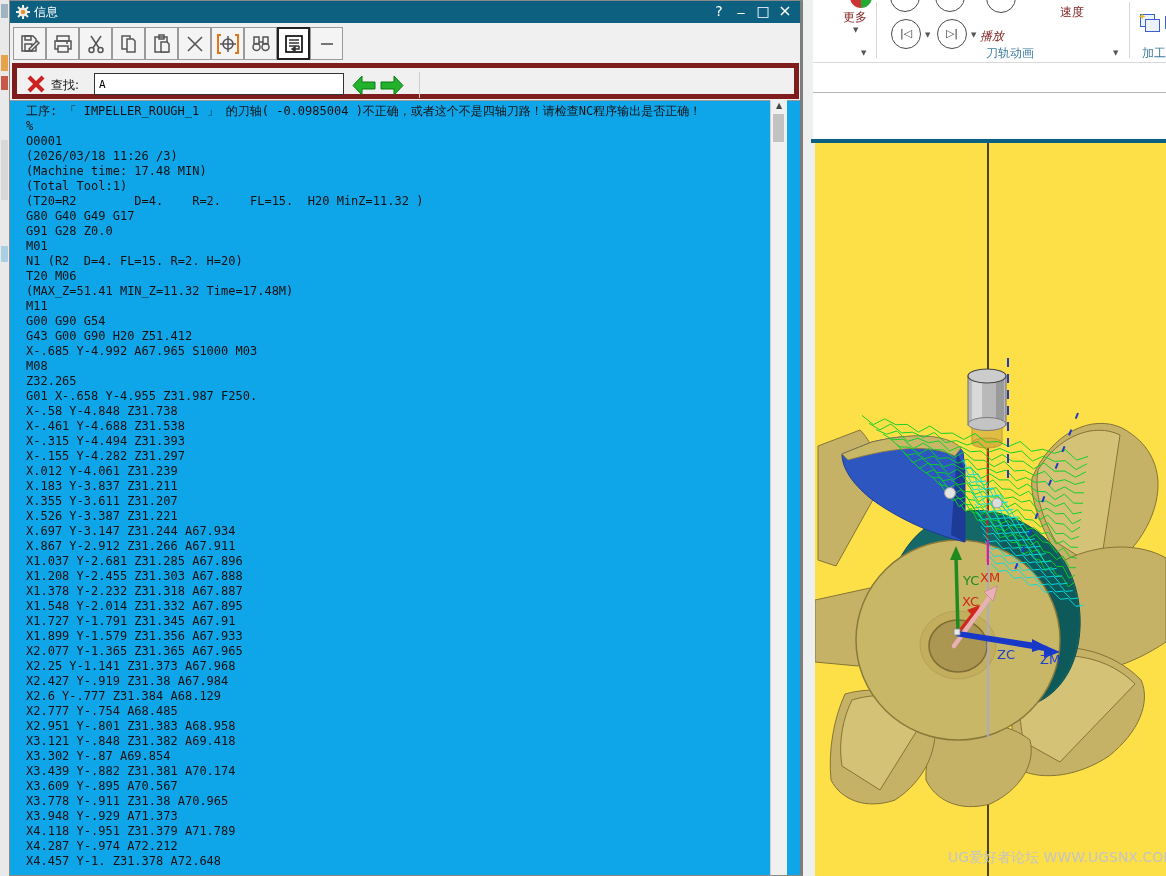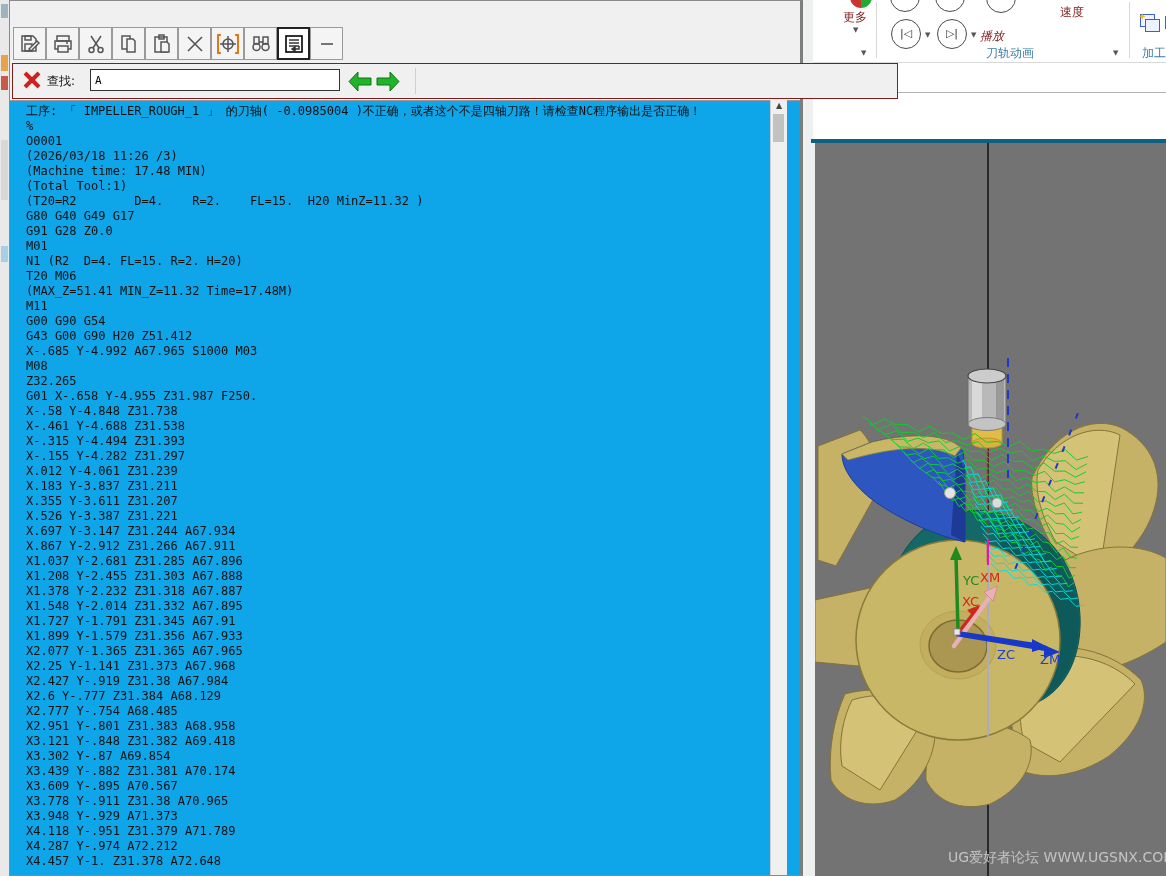--- a/index.html
+++ b/index.html
@@ -13,32 +13,32 @@
   .chev{position:absolute;font-size:7px;color:#555;}
   .circ{position:absolute;width:30px;height:30px;border:1.4px solid #4a4a4a;border-radius:50%;
     box-sizing:border-box;background:#fff;text-align:center;line-height:27px;font-size:11px;color:#333;}
   .vsep{position:absolute;top:2px;height:56px;width:1px;background:#d8d8d8;}
   #pie-icon{position:absolute;width:22px;height:22px;border-radius:50%;
     background:conic-gradient(from 180deg,#cc3333 0 95deg,#3366cc 95deg 135deg,#22aa33 135deg 360deg);}
   .lay{position:absolute;width:13px;height:11px;border:1.5px solid #3a5fd0;background:#eef2ff;}
   #strip1{position:absolute;left:7px;top:63px;width:353px;height:29px;background:#fff;border-bottom:1px solid #b5b5b5;}
   #strip2{position:absolute;left:7px;top:93px;width:353px;height:46px;background:#fff;}
   #teal-bar{position:absolute;left:5px;top:139px;width:355px;height:4px;background:#0c6181;}
-  #gfx-area{position:absolute;left:9px;top:143px;width:351px;height:733px;background:#737373;}
+  #gfx-area{position:absolute;left:9px;top:143px;width:351px;height:733px;background:#fde047;}
   
   #info-window{position:absolute;left:9px;top:0;width:794px;height:876px;background:#f0f0f0;
     border:1px solid #8a8a8a;border-right:3px solid #7d7d7d;box-sizing:border-box;}
   #titlebar{position:absolute;left:0;top:0;right:0;height:22px;background:#0d6080;}
   #titlebar .t{position:absolute;left:24px;top:3px;color:#fff;font-size:12px;}
   .tbtn{position:absolute;top:2px;color:#fff;font-size:14px;width:18px;text-align:center;}
   #toolbar{position:absolute;left:0;top:22px;right:0;height:40px;background:#f0f0f0;}
   .tool{position:absolute;top:4px;width:33px;height:33px;background:#f4f4f4;border:1px solid #9a9a9a;
     box-sizing:border-box;display:flex;align-items:center;justify-content:center;}
   .tool.active{border:2px solid #222;background:#fff;}
-  #findbar{position:absolute;left:2px;top:62px;width:886px;height:36px;background:#f0f0f0;border:1px solid #7f1d1d;box-sizing:border-box;}
+  #findbar{position:absolute;left:2px;top:62px;width:787px;height:36px;background:#f0f0f0;border:5px solid #7f1d1d;box-sizing:border-box;}
   #find-input{position:absolute;left:77px;top:5px;width:250px;height:22px;border:1px solid #333;
     font-family:"DejaVu Sans Mono",monospace;font-size:11px;padding:2px 4px;box-sizing:border-box;background:#fff;}
   #textarea{position:absolute;left:0;top:99px;right:0;bottom:0;background:#0ea5e9;border-top:1px solid #999;overflow:hidden;}
   #nc-pre{margin:0;padding:3px 4px 0 16px;font-family:"DejaVu Sans Mono",monospace;font-size:12px;
     line-height:15px;color:#111;white-space:pre;}
   #vscroll{position:absolute;right:13px;top:99px;width:16px;bottom:0;background:#f0f0f0;border-left:1px solid #d0d0d0;}
   #vthumb{position:absolute;left:2px;top:14px;width:11px;height:28px;background:#c2c2c2;}
   #vscroll .up{position:absolute;left:0;top:1px;width:100%;text-align:center;font-size:8px;color:#444;}
   
   #left-sliver{position:absolute;left:0;top:0;width:9px;height:876px;background:#e9e9e9;}
@@ -185,20 +185,37 @@
         <text x="997" y="659" fill="#2040cc">ZC</text>
         <text x="1040" y="664" fill="#2040cc">ZM</text>
       </g>
 
       <text x="948" y="862" font-size="14" fill="#c4c4c4">UG爱好者论坛 WWW.UGSNX.COM</text>
     </svg>
   </div>
 </div>
 
 <div id="info-window">
+  <div id="titlebar">
+    <svg class="abs" style="left:5px;top:3px;" width="16" height="16" viewBox="0 0 16 16">
+      <g stroke="#f0ede6" stroke-width="2">
+          <line x1="8" y1="1" x2="8" y2="15"></line>
+          <line x1="1" y1="8" x2="15" y2="8"></line>
+      <line x1="3" y1="3" x2="13" y2="13"></line>
+          <line x1="13" y1="3" x2="3" y2="13"></line>
+        </g>
+      <circle cx="8" cy="8" r="4.6" fill="#f0ede6"></circle>
+        <circle cx="8" cy="8" r="2.2" fill="#e8932c"></circle>
+    </svg>
+    <span class="t">信息</span>
+    <span class="tbtn" style="right:72px;">?</span>
+    <span class="tbtn" style="right:50px;top:-3px;">_</span>
+    <span class="tbtn" style="right:28px;">□</span>
+    <span class="tbtn" style="right:6px;font-size:16px;top:0;">×</span>
+  </div>
 
   <div id="toolbar">
     <div class="tool" style="left:3px;">
       <svg width="22" height="22" viewBox="0 0 22 22" fill="none" stroke="#555" stroke-width="1.5">
         <path d="M3,3 h11 l3,3 v12 h-14 z"></path>
           <rect x="6" y="3" width="6" height="4"></rect>
           <rect x="6" y="11" width="7" height="7"></rect>
         <path d="M10,16 L18,8 l2,2 L12,18 z" fill="#f4f4f4"></path>
         </svg>
     </div>

